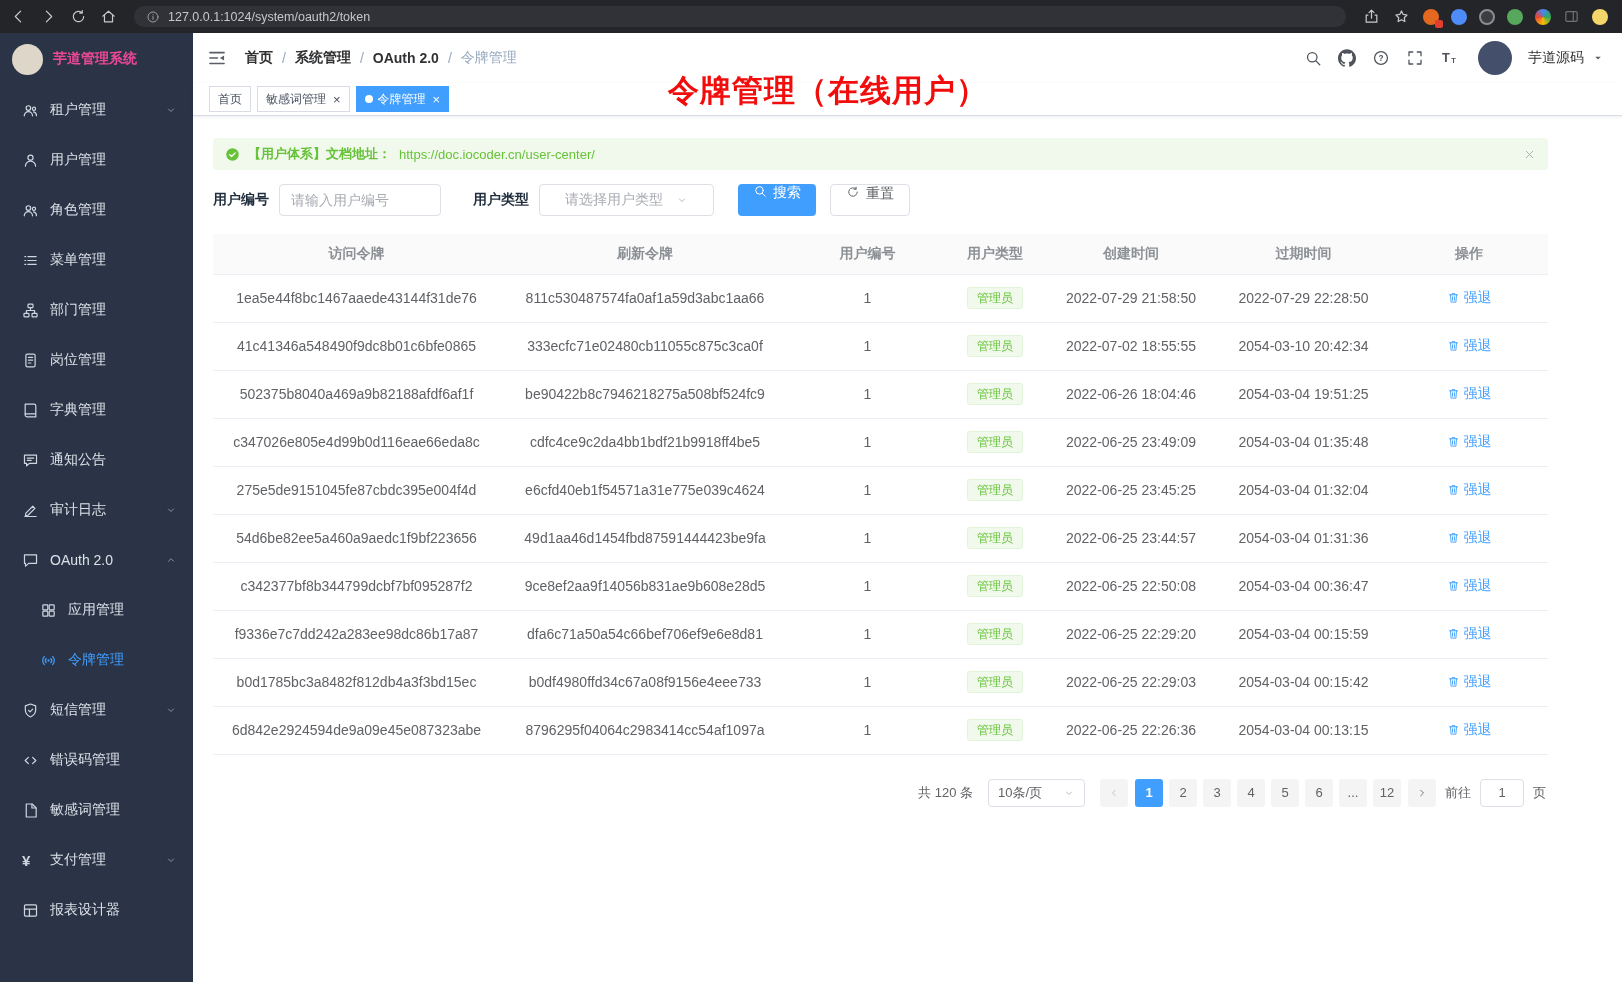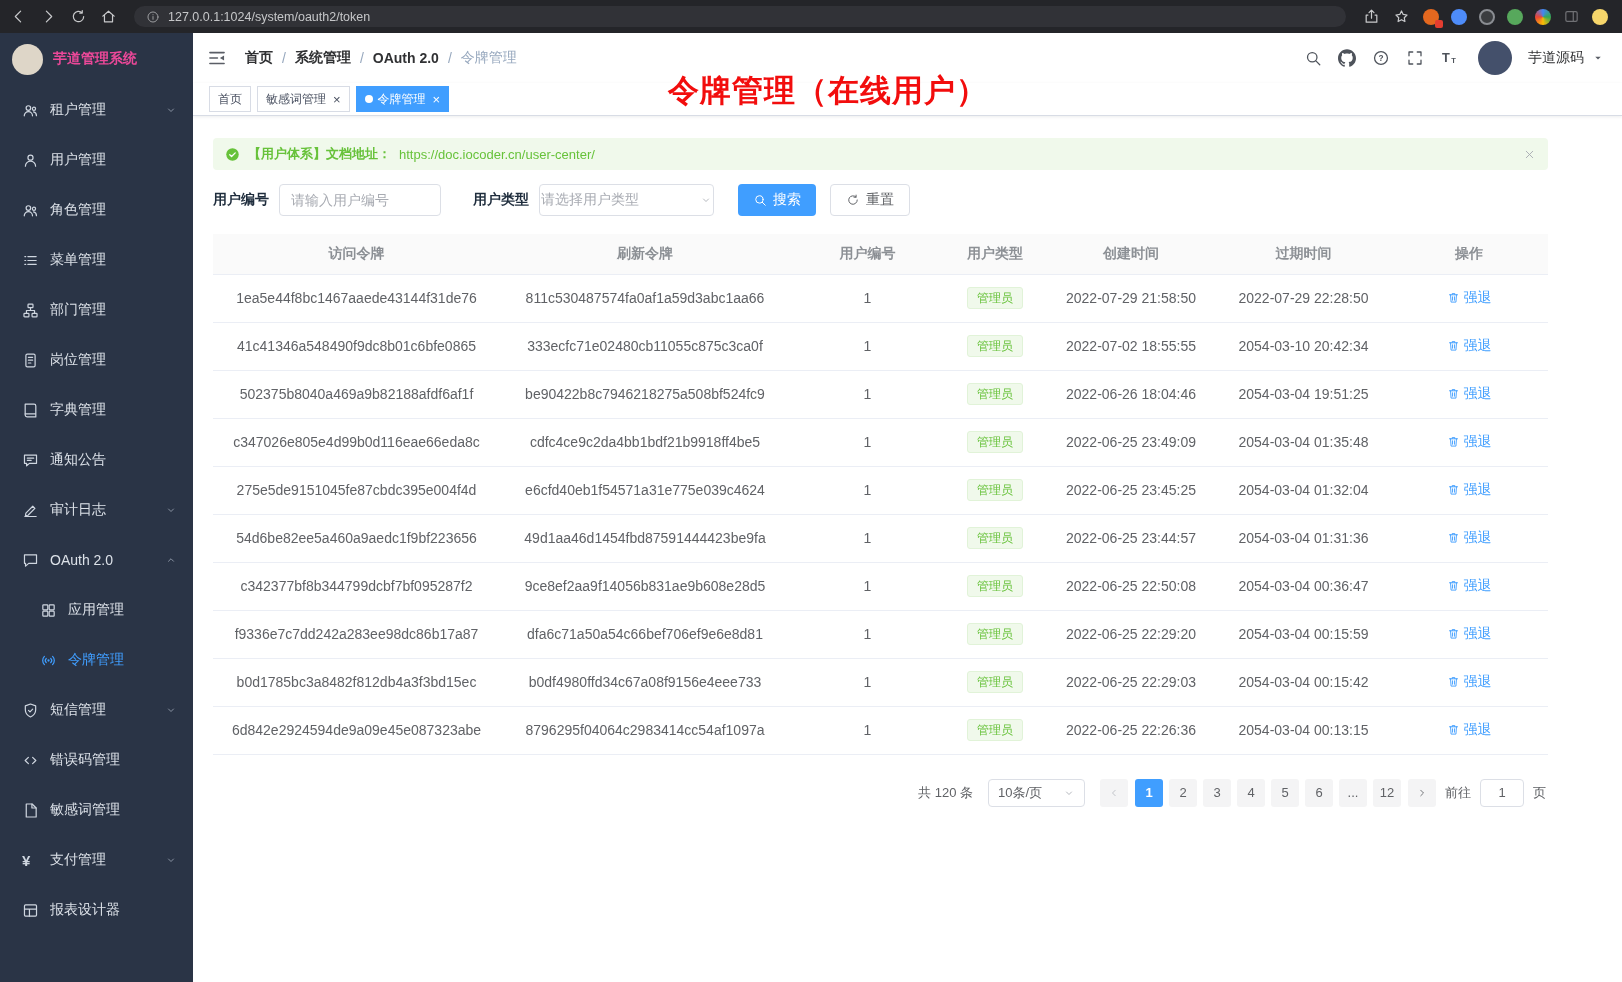--- a/index.html
+++ b/index.html
@@ -73,25 +73,25 @@
   .alert-text{color:var(--success,#67c23a);font-size:13px;font-weight:700;}
   .alert-link{color:var(--success,#67c23a);font-size:13px;text-decoration:none;cursor:pointer;}
   .alert-close{margin-left:auto;width:13px;height:13px;color:#a8abb2;display:inline-flex;cursor:pointer;}
   .alert-close svg{width:100%;height:100%;}
 
   .filters{display:flex;align-items:center;margin-top:14px;gap:10px;}
   .f-label{font-size:14px;font-weight:700;color:#1f2d3d;}
   .f-input{width:162px;height:32px;border:1px solid #dcdfe6;border-radius:4px;padding:0 11px;font-size:14px;color:#606266;font-family:inherit;outline:none;}
   .f-input::placeholder{color:#a8abb2;}
   .ml{margin-left:22px;}
-  .f-select{width:175px;height:32px;border:1px solid #dcdfe6;border-radius:4px;display:flex;align-items:center;justify-content:space-between;padding:0 1px;cursor:pointer;background:#fff;}
+  .f-select{width:175px;height:32px;border:1px solid #dcdfe6;border-radius:4px;display:flex;align-items:center;justify-content:space-between;padding:0 25px;cursor:pointer;background:#fff;}
   .f-placeholder{color:#a8abb2;font-size:14px;}
   .sel-caret{width:12px;height:12px;color:#a8abb2;display:inline-flex;}
   .sel-caret svg{width:100%;height:100%;}
-  .btn{height:32px;border:none;border-radius:4px;display:inline-flex;align-items:center;gap:6px;font-size:14px;padding:0 15px;cursor:pointer;font-family:inherit;}
+  .btn{height:32px;border:none;border-radius:4px;display:inline-flex;align-items:flex-start;gap:6px;font-size:14px;padding:0 15px;cursor:pointer;font-family:inherit;}
   .btn.primary{background:var(--accent,#409eff);color:#fff;margin-left:14px;}
   .btn.plain{background:#fff;border:1px solid #dcdfe6;color:#606266;margin-left:4px;}
   .btn-icon{width:14px;height:14px;display:inline-flex;}
   .btn-icon svg{width:100%;height:100%;}
 
   .table{width:1335px;border-collapse:collapse;table-layout:fixed;margin-top:18px;}
   .table th{height:40px;font-size:14px;font-weight:600;color:#8c9095;text-align:center;background:#fafafa;border-bottom:1px solid #ebeef5;white-space:nowrap;}
   .table td{height:48px;font-size:14px;color:#606266;text-align:center;border-bottom:1px solid #ebeef5;white-space:nowrap;overflow:hidden;}
   .badge{display:inline-block;padding:1px 9px;font-size:12px;color:var(--success,#67c23a);background:#f0f9eb;border:1px solid #e1f3d8;border-radius:3px;line-height:18px;}
   .action{color:var(--accent,#409eff);display:inline-flex;align-items:center;gap:4px;cursor:pointer;font-size:14px;text-decoration:none;}

